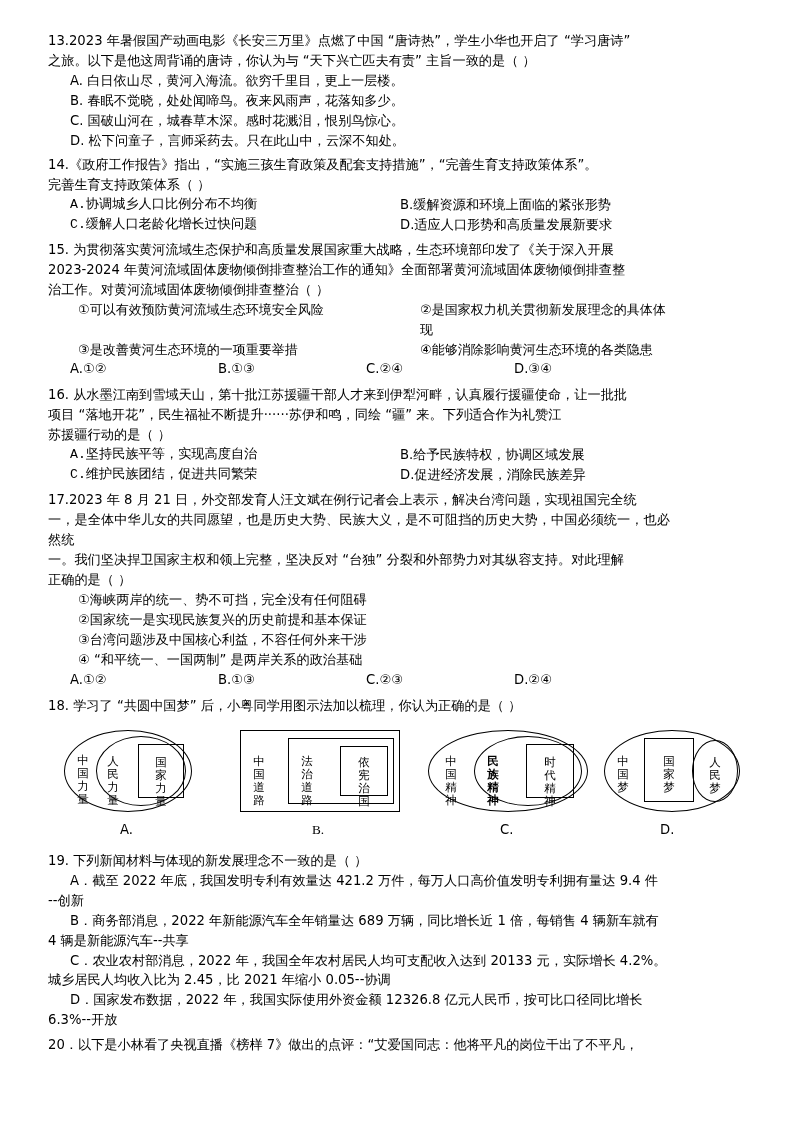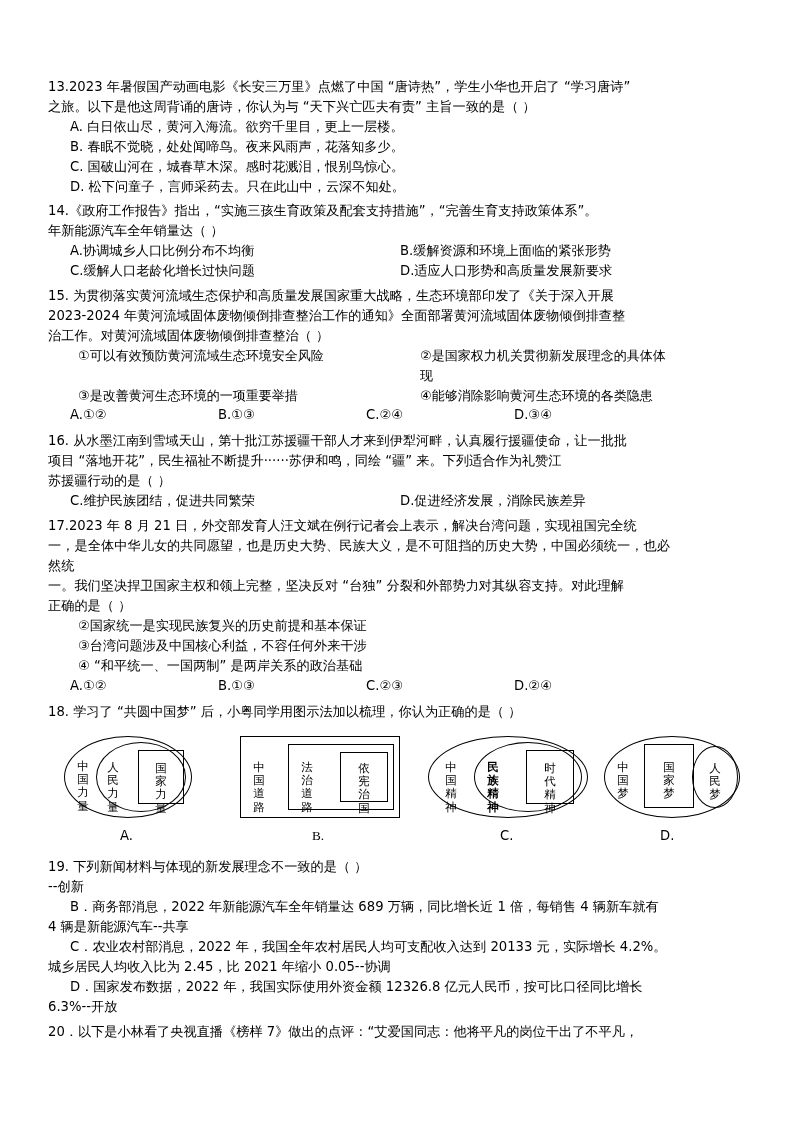--- a/index.html
+++ b/index.html
@@ -10,21 +10,21 @@
   body {
     width: 794px;
     height: 1123px;
     font-family: "DejaVu Sans", "Liberation Sans", sans-serif;
     color: #000000;
     position: relative;
     overflow: hidden;
   }
   .page {
     box-sizing: border-box;
-    padding: 77px 48px 0 48px;
+    padding: 31px 48px 0 48px;
     width: 718px;
     height: 1123px;
   }
   .q {
     margin-bottom: 5px;
   }
   .qline {
     font-size: 13.2px;
     line-height: 1.52;
     text-align: justify;
@@ -42,20 +42,21 @@
   }
   .opt2col {
     display: flex;
     font-size: 13.2px;
     line-height: 1.50;
     padding-left: 22px;
   }
   .opt2col > span:first-child {
     width: 330px;
     flex: 0 0 330px;
+    font-family: Liberation Mono, monospace;
   }
   .indent-sub { padding-left: 30px; }
   .sub2col {
     display: flex;
     font-size: 13px;
     line-height: 1.52;
     padding-left: 30px;
   }
   .sub2col > span:first-child {
     width: 342px;
@@ -127,21 +128,21 @@
     <div class="stem">13.2023 年暑假国产动画电影《长安三万里》点燃了中国 “唐诗热”，学生小华也开启了 “学习唐诗”</div>
     <div class="stem">之旅。以下是他这周背诵的唐诗，你认为与 “天下兴亡匹夫有责” 主旨一致的是（   ）</div>
     <div class="opt">A. 白日依山尽，黄河入海流。欲穷千里目，更上一层楼。</div>
     <div class="opt">B. 春眠不觉晓，处处闻啼鸟。夜来风雨声，花落知多少。</div>
     <div class="opt">C. 国破山河在，城春草木深。感时花溅泪，恨别鸟惊心。</div>
     <div class="opt">D. 松下问童子，言师采药去。只在此山中，云深不知处。</div>
   </div>
 
   <div class="q">
     <div class="stem">14.《政府工作报告》指出，“实施三孩生育政策及配套支持措施”，“完善生育支持政策体系”。</div>
-    <div class="stem">年新能源汽车全年销量达（   ）</div>
+    <div class="stem">完善生育支持政策体系（   ）</div>
     <div class="opt2col">
       <span>A.协调城乡人口比例分布不均衡</span>
       <span>B.缓解资源和环境上面临的紧张形势</span>
     </div>
     <div class="opt2col">
       <span>C.缓解人口老龄化增长过快问题</span>
       <span>D.适应人口形势和高质量发展新要求</span>
     </div>
   </div>
 
@@ -163,30 +164,35 @@
       <span>C.②④</span>
       <span>D.③④</span>
     </div>
   </div>
 
   <div class="q">
     <div class="stem">16. 从水墨江南到雪域天山，第十批江苏援疆干部人才来到伊犁河畔，认真履行援疆使命，让一批批</div>
     <div class="stem">项目 “落地开花”，民生福祉不断提升······苏伊和鸣，同绘 “疆” 来。下列适合作为礼赞江</div>
     <div class="stem">苏援疆行动的是（   ）</div>
     <div class="opt2col">
+      <span>A.坚持民族平等，实现高度自治</span>
+      <span>B.给予民族特权，协调区域发展</span>
+    </div>
+    <div class="opt2col">
       <span>C.维护民族团结，促进共同繁荣</span>
       <span>D.促进经济发展，消除民族差异</span>
     </div>
   </div>
 
   <div class="q">
     <div class="stem">17.2023 年 8 月 21 日，外交部发育人汪文斌在例行记者会上表示，解决台湾问题，实现祖国完全统</div>
     <div class="stem">一，是全体中华儿女的共同愿望，也是历史大势、民族大义，是不可阻挡的历史大势，中国必须统一，也必然统</div>
     <div class="stem">一。我们坚决捍卫国家主权和领上完整，坚决反对 “台独” 分裂和外部势力对其纵容支持。对此理解</div>
     <div class="stem">正确的是（ ）</div>
+    <div class="indent-sub qline">①海峡两岸的统一、势不可挡，完全没有任何阻碍</div>
     <div class="indent-sub qline">②国家统一是实现民族复兴的历史前提和基本保证</div>
     <div class="indent-sub qline">③台湾问题涉及中国核心利益，不容任何外来干涉</div>
     <div class="indent-sub qline">④ “和平统一、一国两制” 是两岸关系的政治基础</div>
     <div class="abcd-row">
       <span>A.①②</span>
       <span>B.①③</span>
       <span>C.②③</span>
       <span>D.②④</span>
     </div>
   </div>
@@ -254,20 +260,21 @@
           </div>
         </div>
         <div class="figlabel" style="left:56px;">D.</div>
       </div>
 
     </div>
   </div>
 
   <div class="q">
     <div class="stem">19. 下列新闻材料与体现的新发展理念不一致的是（   ）</div>
+    <div class="opt">A．截至 2022 年底，我国发明专利有效量达 421.2 万件，每万人口高价值发明专利拥有量达 9.4 件</div>
     <div class="qline">--创新</div>
     <div class="opt">B．商务部消息，2022 年新能源汽车全年销量达 689 万辆，同比增长近 1 倍，每销售 4 辆新车就有</div>
     <div class="qline">4 辆是新能源汽车--共享</div>
     <div class="opt">C．农业农村部消息，2022 年，我国全年农村居民人均可支配收入达到 20133 元，实际增长 4.2%。</div>
     <div class="qline">城乡居民人均收入比为 2.45，比 2021 年缩小 0.05--协调</div>
     <div class="opt">D．国家发布数据，2022 年，我国实际使用外资金额 12326.8 亿元人民币，按可比口径同比增长</div>
     <div class="qline">6.3%--开放</div>
   </div>
 
   <div class="q">

